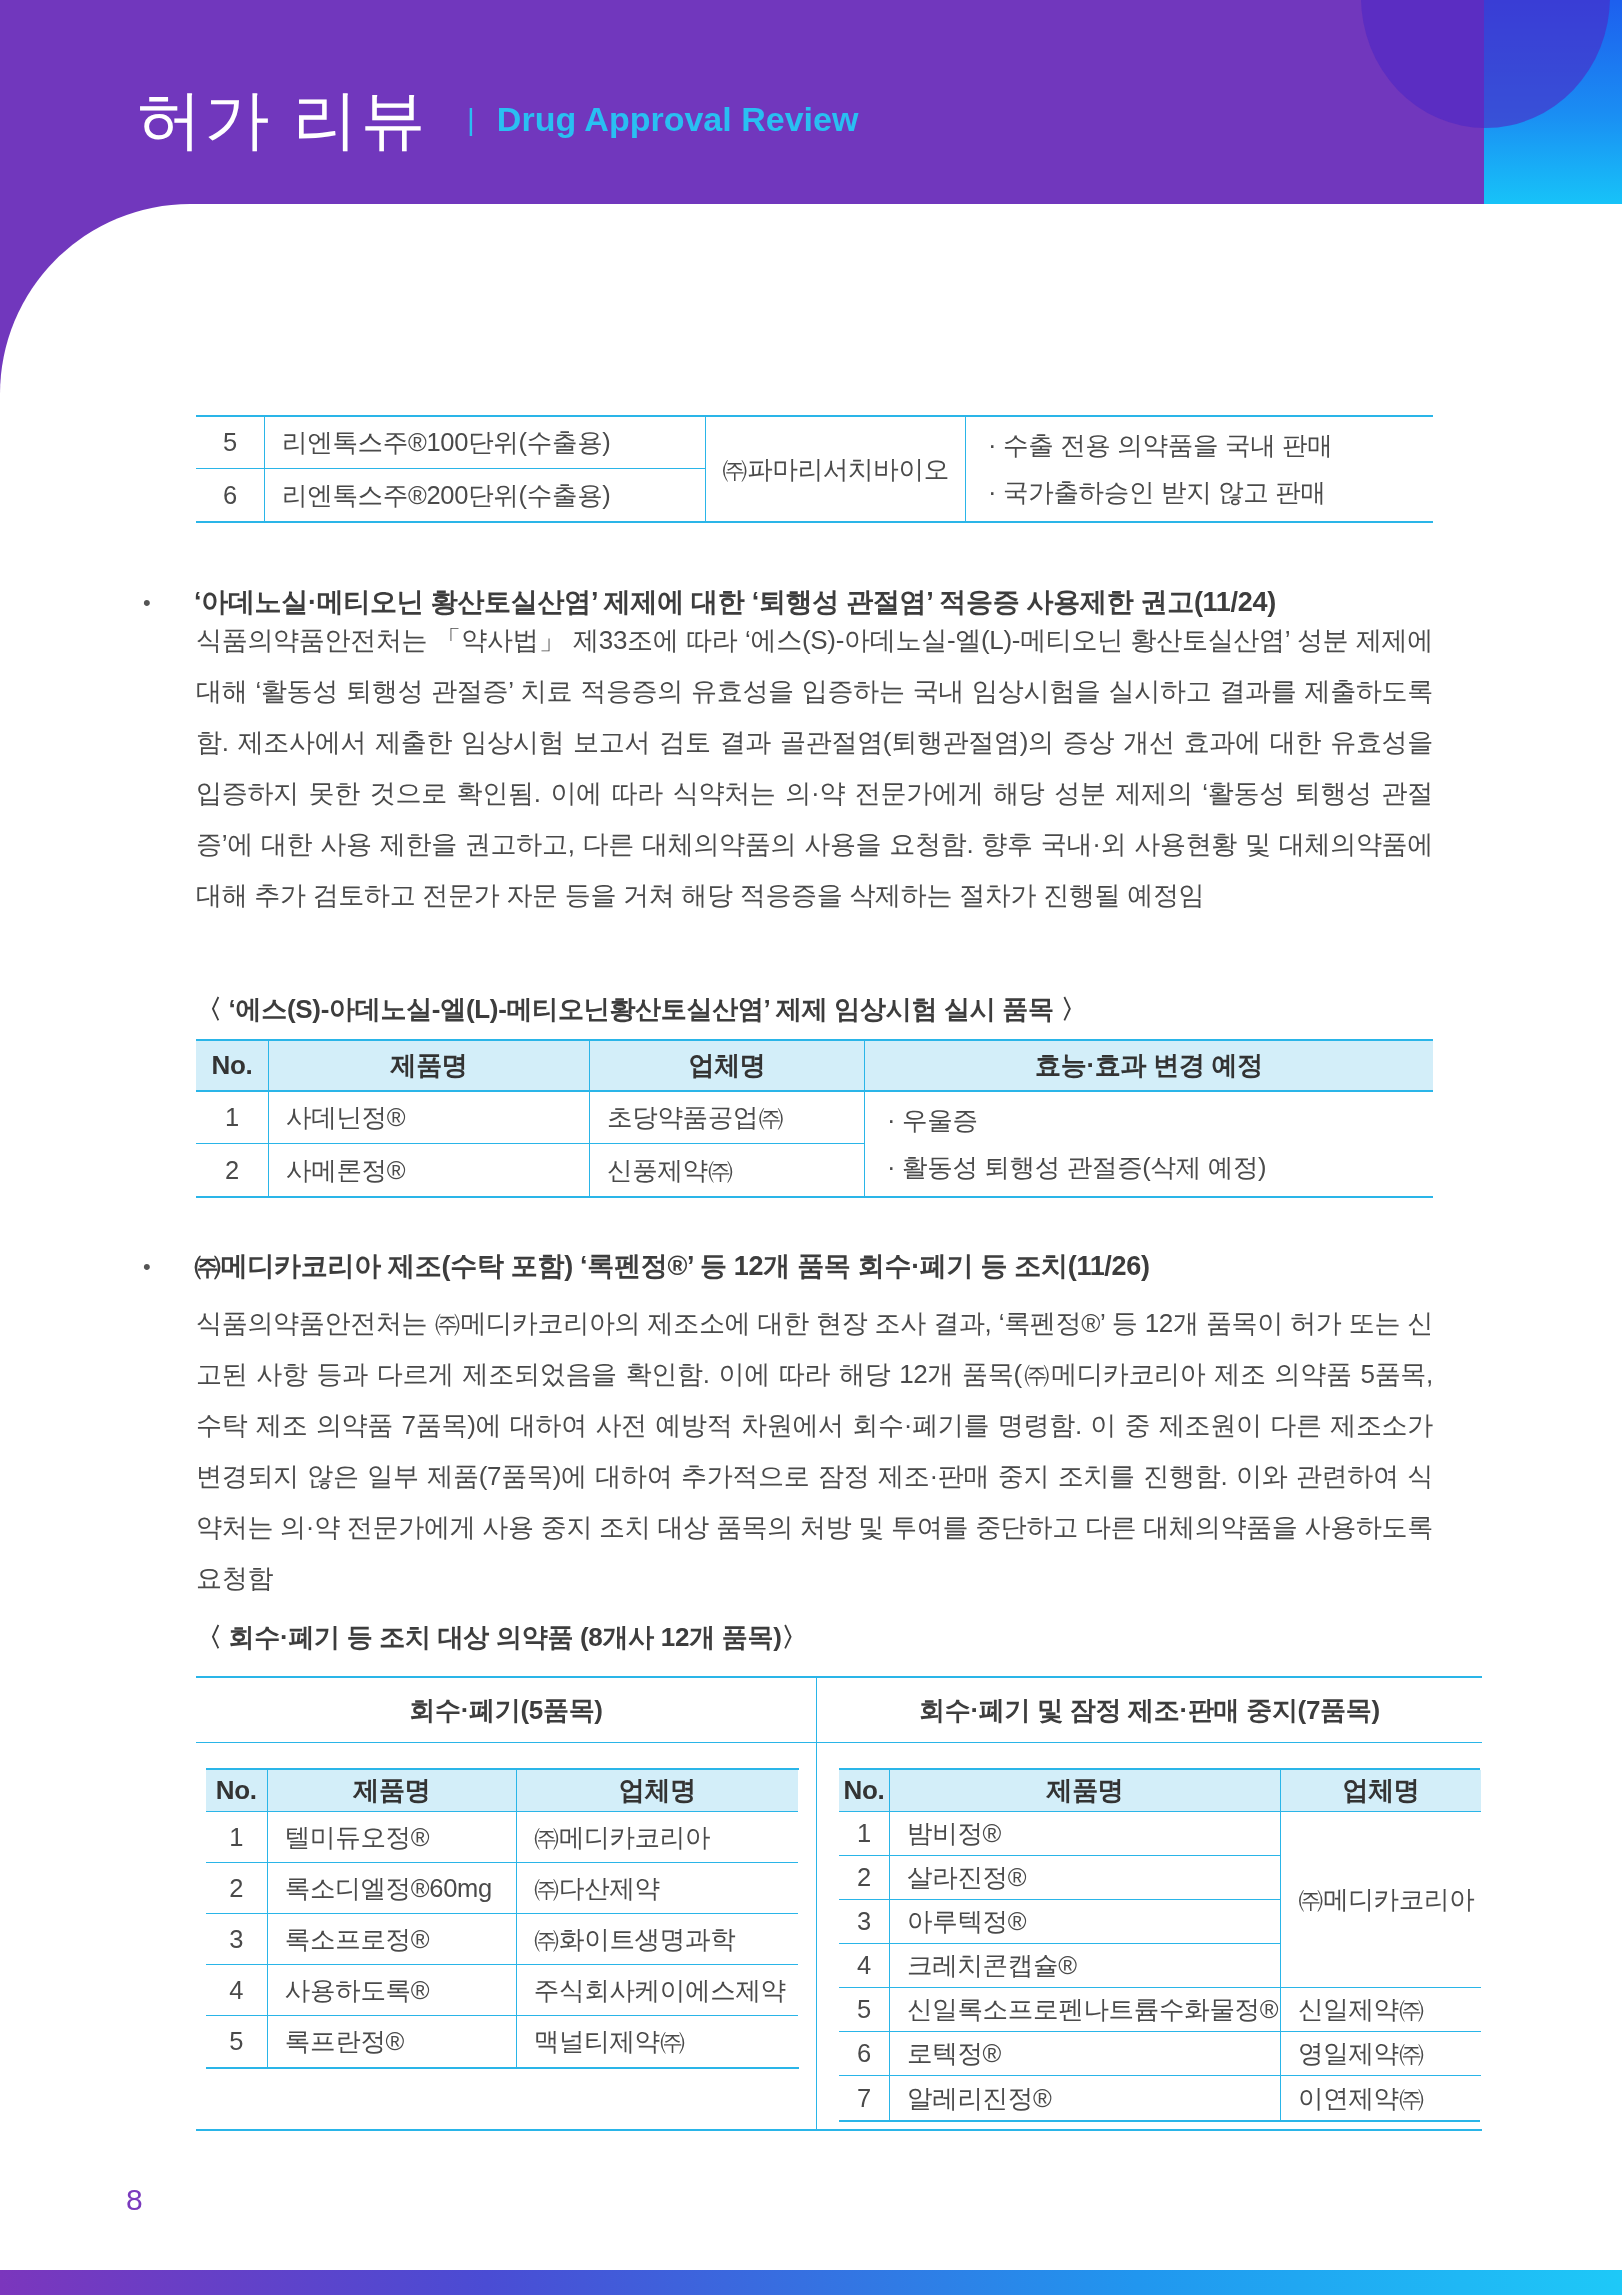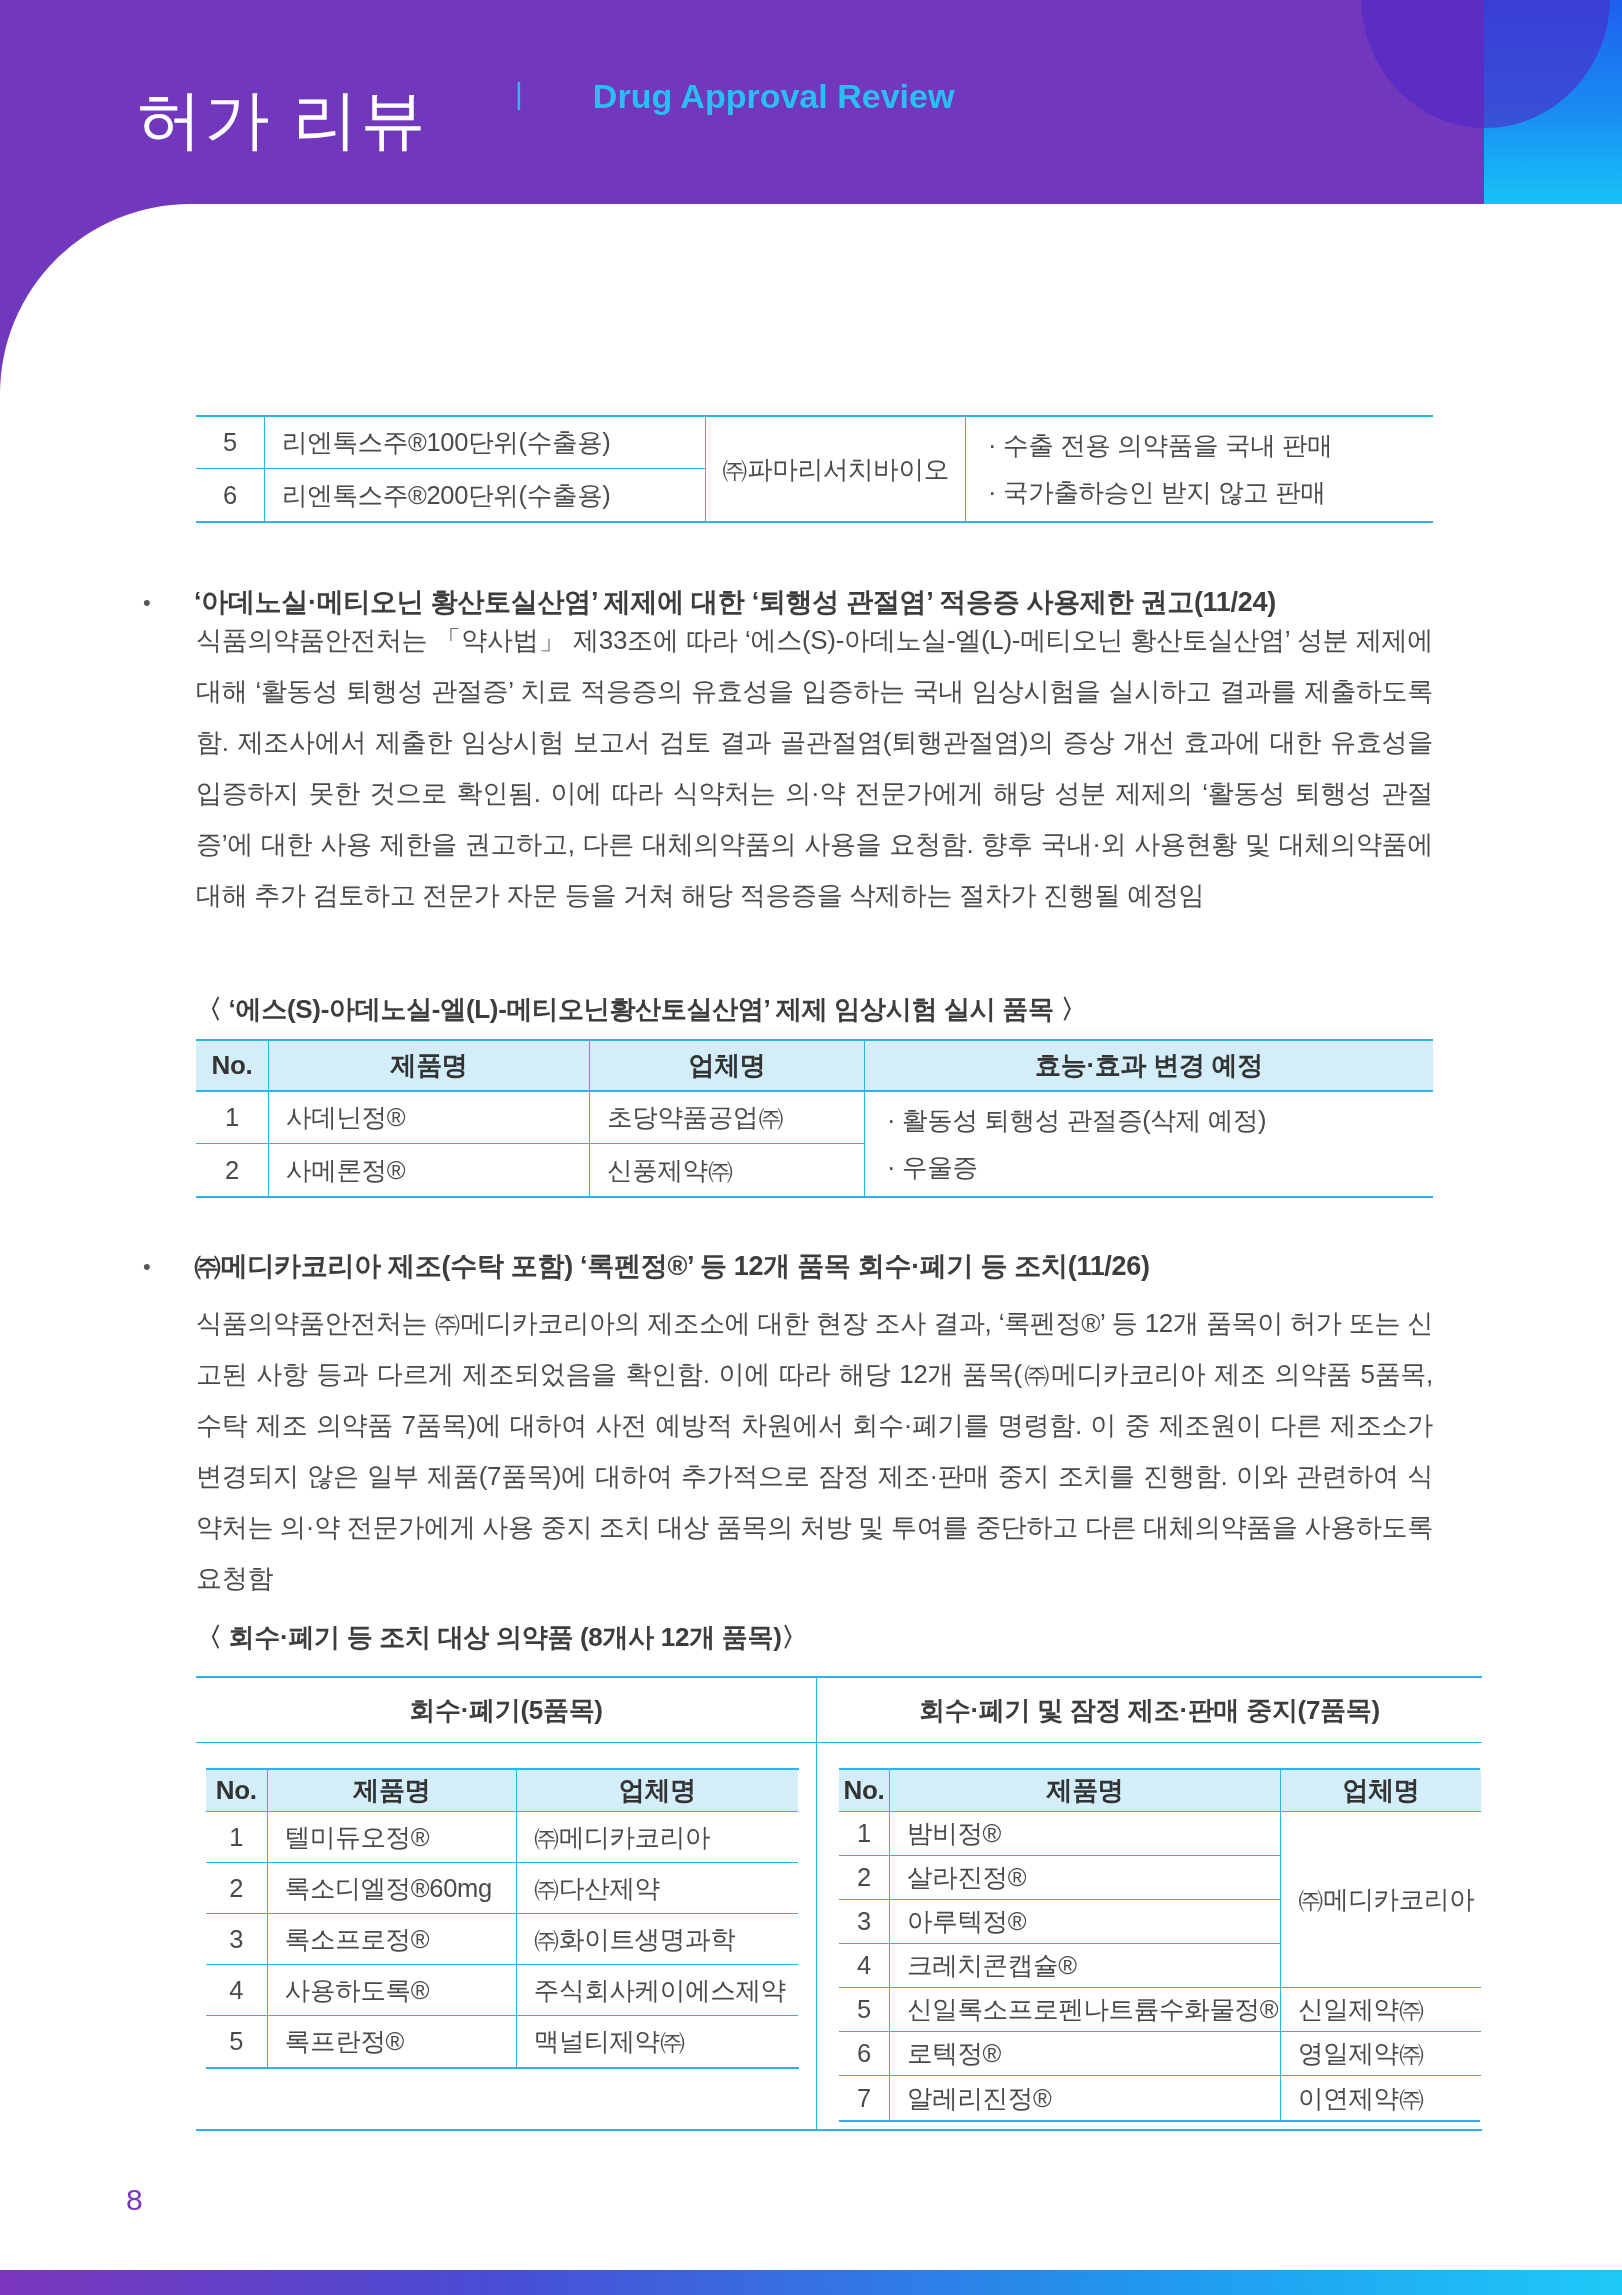--- a/index.html
+++ b/index.html
@@ -9,21 +9,21 @@
 
   
   .hero { position:absolute; top:0; left:0; width:1623px; height:204px; background:#7137bd; overflow:hidden; z-index:2; }
   .hero-blue { position:absolute; top:0; right:0; width:139px; height:204px;
                background:linear-gradient(180deg,#1d5fee 0%,#1a8df3 55%,#17c3f8 100%); }
   .hero-ellipse { position:absolute; left:1361px; top:-134px; width:249px; height:262px;
                   border-radius:50%; background:rgba(76,38,197,0.60); }
   .corner-curve { position:absolute; top:204px; left:0; width:190px; height:190px; background:#7137bd; z-index:1; }
   .corner-curve::after { content:''; position:absolute; inset:0; background:#ffffff; border-top-left-radius:100%; }
 
-  .hero-titles { position:absolute; left:137px; top:77px; display:flex; align-items:flex-start;gap:48px; }
+  .hero-titles { position:absolute; left:137px; top:77px; display:flex; align-items:center; }
   .hero-kr { color:#ffffff; font-size:65px; font-weight:200; letter-spacing:2.6px; line-height:85px; }
   .hero-sep { color:#29bff2; font-size:30px; font-weight:400; margin:0 22px 0 39px; }
   .hero-en { color:#29bff2; font-size:34px; font-weight:700; letter-spacing:0px; }
 
   
   .bullet-head { position:absolute; left:143px; width:1309px; display:flex; color:#3d3d3d; }
   .bdot { font-size:22px; line-height:37px; color:#555; width:51px; }
   .btext { font-size:27px; font-weight:700; line-height:37px; letter-spacing:-0.3px; }
   .para { position:absolute; left:196px; width:1237px; text-align:justify; font-size:26px;
           line-height:51px; color:#4a4a4a; letter-spacing:-0.3px; overflow:hidden; }
@@ -109,22 +109,22 @@
   <div class="t2">
     <div class="cell th vline">No.</div>
     <div class="cell th vline">제품명</div>
     <div class="cell th vline">업체명</div>
     <div class="cell th">효능·효과 변경 예정</div>
 
     <div class="cell c-center vline hline">1</div>
     <div class="cell c-left vline hline">사데닌정®</div>
     <div class="cell c-left vline hline">초당약품공업㈜</div>
     <div class="t2-effects">
+      <div>· 우울증</div>
       <div>· 활동성 퇴행성 관절증(삭제 예정)</div>
-      <div>· 우울증</div>
     </div>
     <div class="cell c-center vline">2</div>
     <div class="cell c-left vline">사메론정®</div>
     <div class="cell c-left vline">신풍제약㈜</div>
   </div>
 
   <div class="bullet-head" style="top:1248px;">
     <span class="bdot">•</span>
     <span class="btext">㈜메디카코리아 제조(수탁 포함) ‘록펜정®’ 등 12개 품목 회수·폐기 등 조치(11/26)</span>
   </div>

